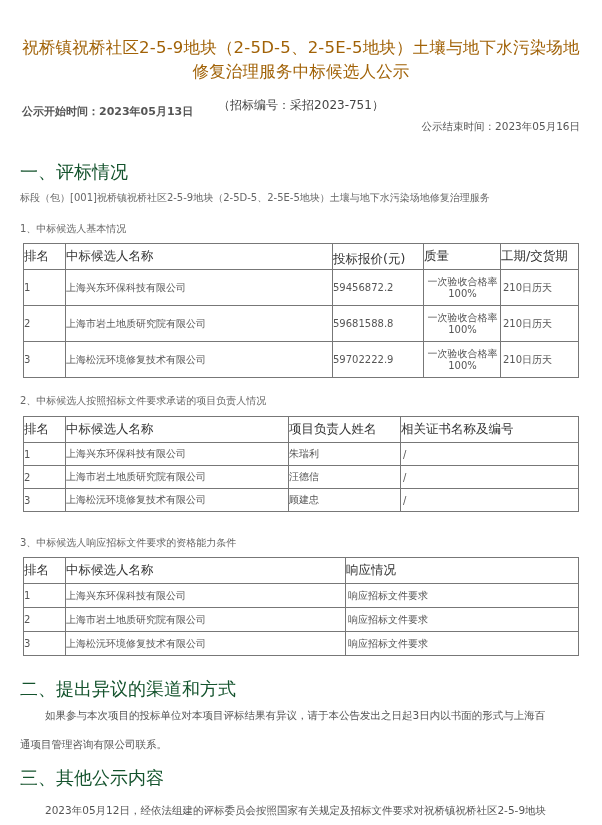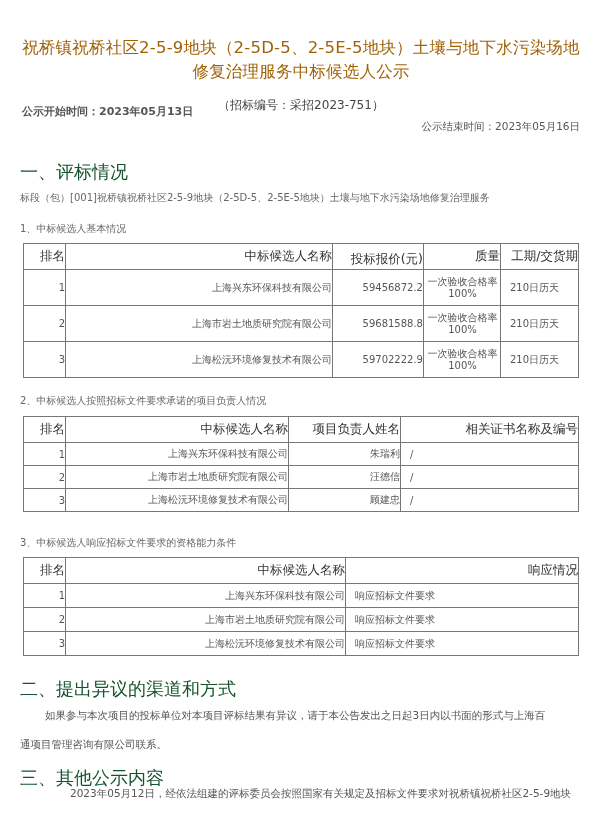--- a/index.html
+++ b/index.html
@@ -9,23 +9,23 @@
     .title { left: 0; width: 602px; text-align: center; font-size: 16.5px; color: #a16207; letter-spacing: 0.2px; }
     .t1 { top: 37px; }
     .t2 { top: 61px; }
     .code { top: 97px; left: 0; width: 602px; text-align: center; font-size: 12px; color: #444; }
     .date-l { top: 104px; left: 22px; font-size: 11px; color: #555; font-weight: bold; }
     .date-r { top: 120px; right: 22px; font-size: 10.5px; color: #555; }
     .h { font-size: 18px; color: #14532d; }
     .small { font-size: 10px; color: #666; }
     .para { font-size: 10.5px; color: #555; }
     table { position: absolute; border-collapse: collapse; table-layout: fixed; }
-    td, th { border: 1.5px solid #777; font-weight: normal; font-size: 10px; color: #555; text-align: right; vertical-align: middle; overflow: hidden; white-space: nowrap; }
+    td, th { border: 1.5px solid #777; font-weight: normal; font-size: 10px; color: #555; text-align: left; vertical-align: middle; overflow: hidden; white-space: nowrap; }
     th { font-size: 12.5px; color: #333; }
-    td.left { text-align: left; padding-left: 9px; }
+    td.left { text-align: left; padding-left: 2px; }
     td.wrap { white-space: normal; text-align: center; line-height: 12px; padding-left: 1px; font-size: 10px; }
   </style>
 </head>
 <body>
 
 <div class="abs title t1">祝桥镇祝桥社区2-5-9地块（2-5D-5、2-5E-5地块）土壤与地下水污染场地</div>
 <div class="abs title t2">修复治理服务中标候选人公示</div>
 <div class="abs code">（招标编号：采招2023-751）</div>
 <div class="abs date-l">公示开始时间：2023年05月13日</div>
 <div class="abs date-r">公示结束时间：2023年05月16日</div>
@@ -141,13 +141,13 @@
     <td class="left">响应招标文件要求</td>
   </tr>
 </tbody>
   </table>
 
 <div class="abs h" style="top:677px;left:20px;">二、提出异议的渠道和方式</div>
 <div class="abs para" style="top:709px;left:45px;">如果参与本次项目的投标单位对本项目评标结果有异议，请于本公告发出之日起3日内以书面的形式与上海百</div>
 <div class="abs para" style="top:738px;left:20px;">通项目管理咨询有限公司联系。</div>
 
 <div class="abs h" style="top:766px;left:20px;">三、其他公示内容</div>
-<div class="abs para" style="top:787px;left:45px;margin-left:25px;">2023年05月12日，经依法组建的评标委员会按照国家有关规定及招标文件要求对祝桥镇祝桥社区2-5-9地块</div>
+<div class="abs para" style="top:804px;left:45px;">2023年05月12日，经依法组建的评标委员会按照国家有关规定及招标文件要求对祝桥镇祝桥社区2-5-9地块</div>
 
 </body></html>

